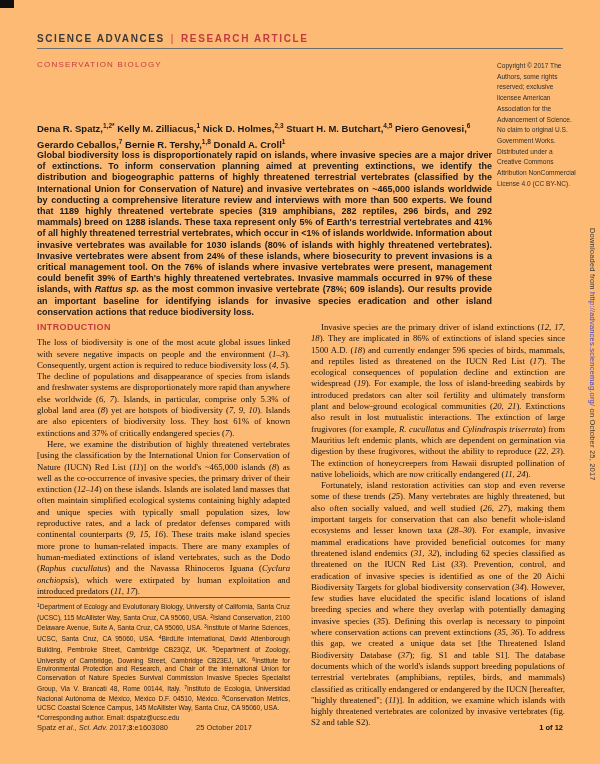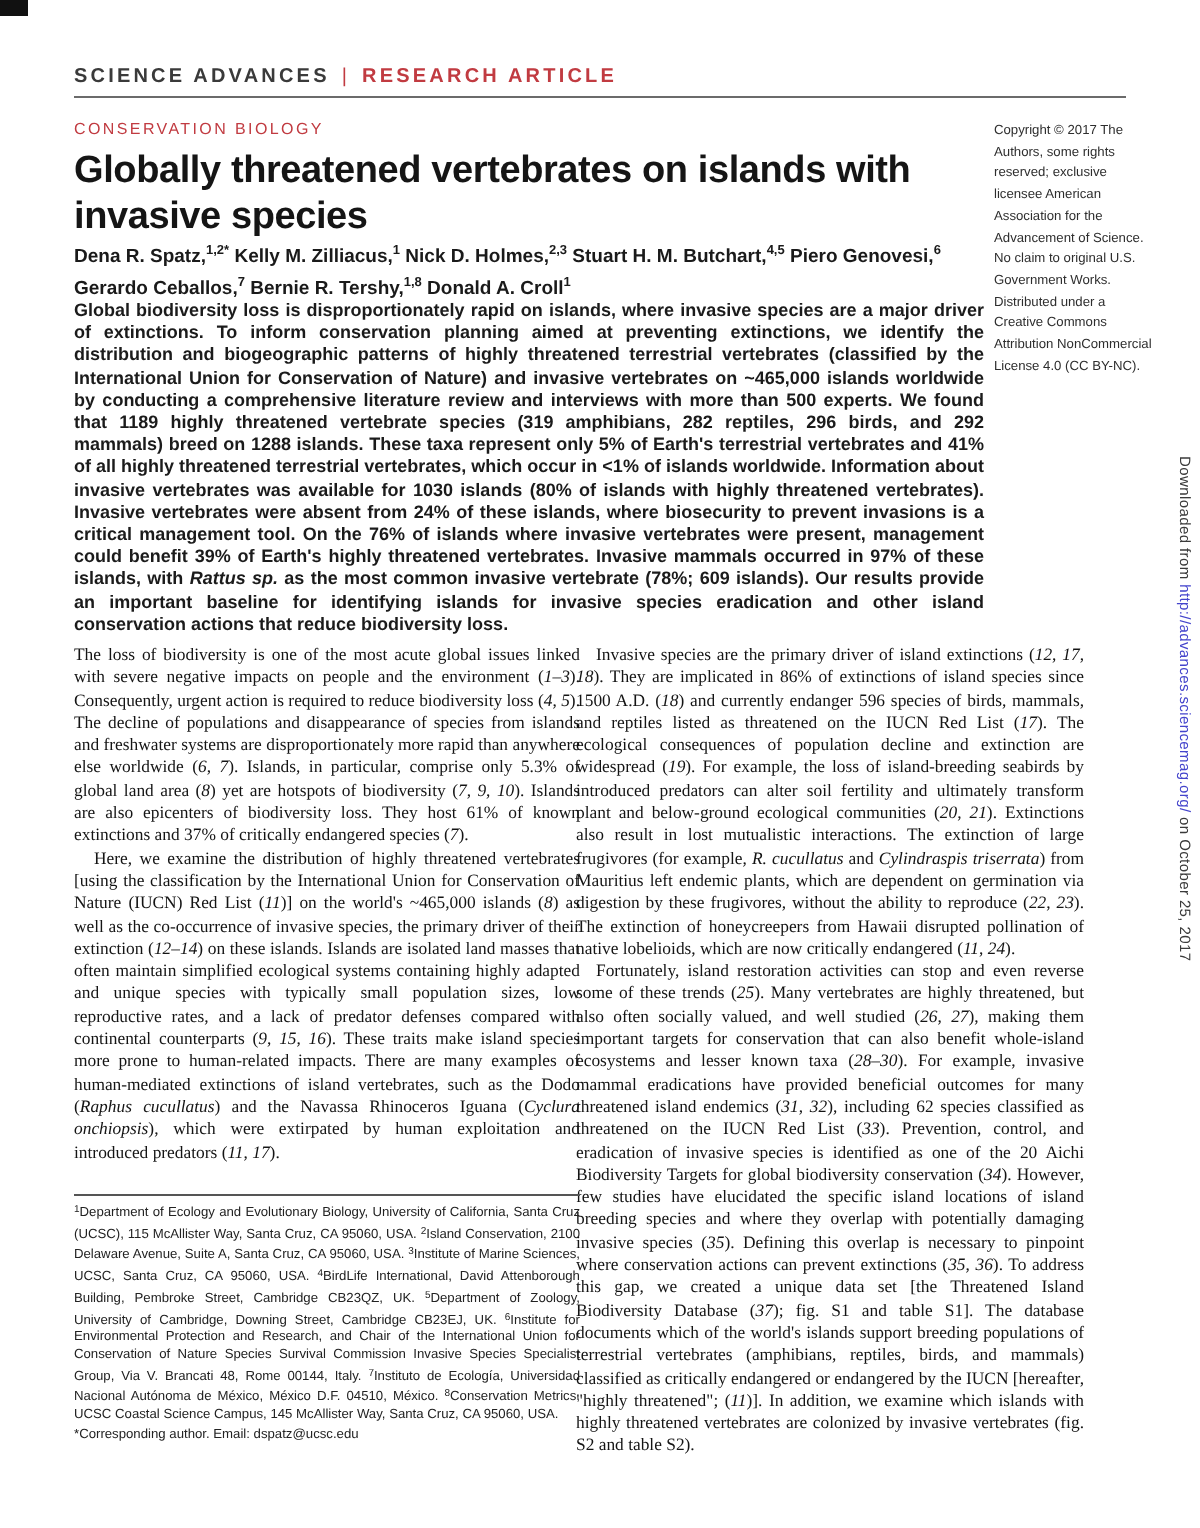--- a/index.html
+++ b/index.html
@@ -1,37 +1,37 @@
 <!DOCTYPE html>
 <html lang="en" style="--red: #c13b41; --link: #4444cc;"><head>
 <meta charset="utf-8">
 <style>
   html,body{margin:0;padding:0;background:#888;}
   .page{
-    position:relative;width:600px;height:764px;background:#ffffff;
+    position:relative;width:600px;height:764px;background:#fdba74;
     font-family:"Liberation Sans",sans-serif;color:#1c1c1c;overflow:hidden;
     margin:0 auto;
   }
   .scan-artifact{position:absolute;left:0;top:0;width:14px;height:8px;background:#111;}
   
   .masthead{position:absolute;left:37px;top:33px;font-size:10px;letter-spacing:1.6px;font-weight:bold;color:#3a3a3a;}
   .masthead .divider{color:var(--red);margin:0 6px;font-weight:normal;}
   .masthead .article-type{color:var(--red);}
   .head-rule{position:absolute;left:37px;top:48px;width:526px;height:1px;background:#6b6b6b;}
   
   .section-label{position:absolute;left:37px;top:60px;font-size:8px;font-weight:normal;letter-spacing:1.2px;color:var(--red);}
   .title{position:absolute;left:37px;top:74px;width:420px;font-size:19px;line-height:23px;font-weight:bold;color:#151515;letter-spacing:-0.2px;}
   .authors{position:absolute;left:37px;top:119px;width:462px;font-size:9.5px;line-height:13px;font-weight:bold;color:#1a1a1a;}
   .authors sup{font-size:6.5px;vertical-align:4px;}
   .abstract{position:absolute;left:37px;top:150px;width:455px;font-size:9px;line-height:11.2px;font-weight:bold;text-align:justify;color:#1b1b1b;}
   .copyright{position:absolute;left:497px;top:61px;width:80px;font-size:6.6px;line-height:10.7px;color:#2e2e2e;}
   
   .col{position:absolute;top:322px;font-family:"Liberation Serif",serif;font-size:8.7px;line-height:11.3px;text-align:justify;color:#141414;}
   .col-left{left:37px;width:253px;}
-  .col-right{left:288px;width:254px;}
+  .col-right{left:311px;width:254px;}
   .intro-heading{font-family:"Liberation Sans",sans-serif;font-size:9px;font-weight:bold;letter-spacing:0.4px;color:var(--red);margin:0 0 4px 0;}
   .col p{margin:0;}
   .col p.indent{text-indent:10px;}
   .col p i, .abstract i{}
   
   .footnotes{
     position:absolute;left:37px;top:597px;width:253px;
     border-top:1px solid #555;padding-top:3px;
     font-size:6.6px;line-height:8.7px;text-align:justify;color:#222;
   }
@@ -57,41 +57,48 @@
 
   <div class="scan-artifact"></div>
 
   <div class="masthead">
     <span>SCIENCE ADVANCES</span><span class="divider">|</span><span class="article-type">RESEARCH ARTICLE</span>
   </div>
   <div class="head-rule"></div>
 
   <div class="section-label">CONSERVATION BIOLOGY</div>
 
-  <h1 class="title" style="margin:0;">Globally threatened vertebrates on islands with invasive species</h1>
 
   <div class="authors">Dena R. Spatz,<sup>1,2*</sup> Kelly M. Zilliacus,<sup>1</sup> Nick D. Holmes,<sup>2,3</sup> Stuart H. M. Butchart,<sup>4,5</sup> Piero Genovesi,<sup>6</sup> Gerardo Ceballos,<sup>7</sup> Bernie R. Tershy,<sup>1,8</sup> Donald A. Croll<sup>1</sup></div>
 
   <div class="abstract">Global biodiversity loss is disproportionately rapid on islands, where invasive species are a major driver of extinctions. To inform conservation planning aimed at preventing extinctions, we identify the distribution and biogeographic patterns of highly threatened terrestrial vertebrates (classified by the International Union for Conservation of Nature) and invasive vertebrates on ~465,000 islands worldwide by conducting a comprehensive literature review and interviews with more than 500 experts. We found that 1189 highly threatened vertebrate species (319 amphibians, 282 reptiles, 296 birds, and 292 mammals) breed on 1288 islands. These taxa represent only 5% of Earth's terrestrial vertebrates and 41% of all highly threatened terrestrial vertebrates, which occur in &lt;1% of islands worldwide. Information about invasive vertebrates was available for 1030 islands (80% of islands with highly threatened vertebrates). Invasive vertebrates were absent from 24% of these islands, where biosecurity to prevent invasions is a critical management tool. On the 76% of islands where invasive vertebrates were present, management could benefit 39% of Earth's highly threatened vertebrates. Invasive mammals occurred in 97% of these islands, with <i>Rattus sp.</i> as the most common invasive vertebrate (78%; 609 islands). Our results provide an important baseline for identifying islands for invasive species eradication and other island conservation actions that reduce biodiversity loss.</div>
 
   <div class="copyright">Copyright © 2017 The Authors, some rights reserved; exclusive licensee American Association for the Advancement of Science. No claim to original U.S. Government Works. Distributed under a Creative Commons Attribution NonCommercial License 4.0 (CC BY-NC).</div>
 
   <div class="col col-left">
+    <div class="intro-heading">INTRODUCTION</div>
     <p>The loss of biodiversity is one of the most acute global issues linked with severe negative impacts on people and the environment (<i>1</i>–<i>3</i>). Consequently, urgent action is required to reduce biodiversity loss (<i>4</i>, <i>5</i>). The decline of populations and disappearance of species from islands and freshwater systems are disproportionately more rapid than anywhere else worldwide (<i>6</i>, <i>7</i>). Islands, in particular, comprise only 5.3% of global land area (<i>8</i>) yet are hotspots of biodiversity (<i>7</i>, <i>9</i>, <i>10</i>). Islands are also epicenters of biodiversity loss. They host 61% of known extinctions and 37% of critically endangered species (<i>7</i>).</p>
     <p class="indent">Here, we examine the distribution of highly threatened vertebrates [using the classification by the International Union for Conservation of Nature (IUCN) Red List (<i>11</i>)] on the world's ~465,000 islands (<i>8</i>) as well as the co-occurrence of invasive species, the primary driver of their extinction (<i>12</i>–<i>14</i>) on these islands. Islands are isolated land masses that often maintain simplified ecological systems containing highly adapted and unique species with typically small population sizes, low reproductive rates, and a lack of predator defenses compared with continental counterparts (<i>9</i>, <i>15</i>, <i>16</i>). These traits make island species more prone to human-related impacts. There are many examples of human-mediated extinctions of island vertebrates, such as the Dodo (<i>Raphus cucullatus</i>) and the Navassa Rhinoceros Iguana (<i>Cyclura onchiopsis</i>), which were extirpated by human exploitation and introduced predators (<i>11</i>, <i>17</i>).</p>
   </div>
 
   <div class="col col-right">
     <p class="indent">Invasive species are the primary driver of island extinctions (<i>12</i>, <i>17</i>, <i>18</i>). They are implicated in 86% of extinctions of island species since 1500 A.D. (<i>18</i>) and currently endanger 596 species of birds, mammals, and reptiles listed as threatened on the IUCN Red List (<i>17</i>). The ecological consequences of population decline and extinction are widespread (<i>19</i>). For example, the loss of island-breeding seabirds by introduced predators can alter soil fertility and ultimately transform plant and below-ground ecological communities (<i>20</i>, <i>21</i>). Extinctions also result in lost mutualistic interactions. The extinction of large frugivores (for example, <i>R. cucullatus</i> and <i>Cylindraspis triserrata</i>) from Mauritius left endemic plants, which are dependent on germination via digestion by these frugivores, without the ability to reproduce (<i>22</i>, <i>23</i>). The extinction of honeycreepers from Hawaii disrupted pollination of native lobelioids, which are now critically endangered (<i>11</i>, <i>24</i>).</p>
     <p class="indent">Fortunately, island restoration activities can stop and even reverse some of these trends (<i>25</i>). Many vertebrates are highly threatened, but also often socially valued, and well studied (<i>26</i>, <i>27</i>), making them important targets for conservation that can also benefit whole-island ecosystems and lesser known taxa (<i>28</i>–<i>30</i>). For example, invasive mammal eradications have provided beneficial outcomes for many threatened island endemics (<i>31</i>, <i>32</i>), including 62 species classified as threatened on the IUCN Red List (<i>33</i>). Prevention, control, and eradication of invasive species is identified as one of the 20 Aichi Biodiversity Targets for global biodiversity conservation (<i>34</i>). However, few studies have elucidated the specific island locations of island breeding species and where they overlap with potentially damaging invasive species (<i>35</i>). Defining this overlap is necessary to pinpoint where conservation actions can prevent extinctions (<i>35</i>, <i>36</i>). To address this gap, we created a unique data set [the Threatened Island Biodiversity Database (<i>37</i>); fig. S1 and table S1]. The database documents which of the world's islands support breeding populations of terrestrial vertebrates (amphibians, reptiles, birds, and mammals) classified as critically endangered or endangered by the IUCN [hereafter, "highly threatened"; (<i>11</i>)]. In addition, we examine which islands with highly threatened vertebrates are colonized by invasive vertebrates (fig. S2 and table S2).</p>
   </div>
 
   <div class="footnotes">
     <div><sup>1</sup>Department of Ecology and Evolutionary Biology, University of California, Santa Cruz (UCSC), 115 McAllister Way, Santa Cruz, CA 95060, USA. <sup>2</sup>Island Conservation, 2100 Delaware Avenue, Suite A, Santa Cruz, CA 95060, USA. <sup>3</sup>Institute of Marine Sciences, UCSC, Santa Cruz, CA 95060, USA. <sup>4</sup>BirdLife International, David Attenborough Building, Pembroke Street, Cambridge CB23QZ, UK. <sup>5</sup>Department of Zoology, University of Cambridge, Downing Street, Cambridge CB23EJ, UK. <sup>6</sup>Institute for Environmental Protection and Research, and Chair of the International Union for Conservation of Nature Species Survival Commission Invasive Species Specialist Group, Via V. Brancati 48, Rome 00144, Italy. <sup>7</sup>Instituto de Ecología, Universidad Nacional Autónoma de México, México D.F. 04510, México. <sup>8</sup>Conservation Metrics, UCSC Coastal Science Campus, 145 McAllister Way, Santa Cruz, CA 95060, USA.</div>
     <div class="corresponding">*Corresponding author. Email: dspatz@ucsc.edu</div>
   </div>
 
+  <div class="footer">
+    <span>
+      <span class="citation">Spatz <i>et al</i>., <i>Sci. Adv.</i> 2017;<b>3</b>:e1603080</span>
+      <span class="date">25 October 2017</span>
+    </span>
+    <span class="page-num">1 of 12</span>
+  </div>
 
   <div class="sidebar-vert">
     <span>Downloaded from </span><a>http://advances.sciencemag.org/</a><span> on October 25, 2017</span>
   </div>
 
 </div>
 
 </body></html>

